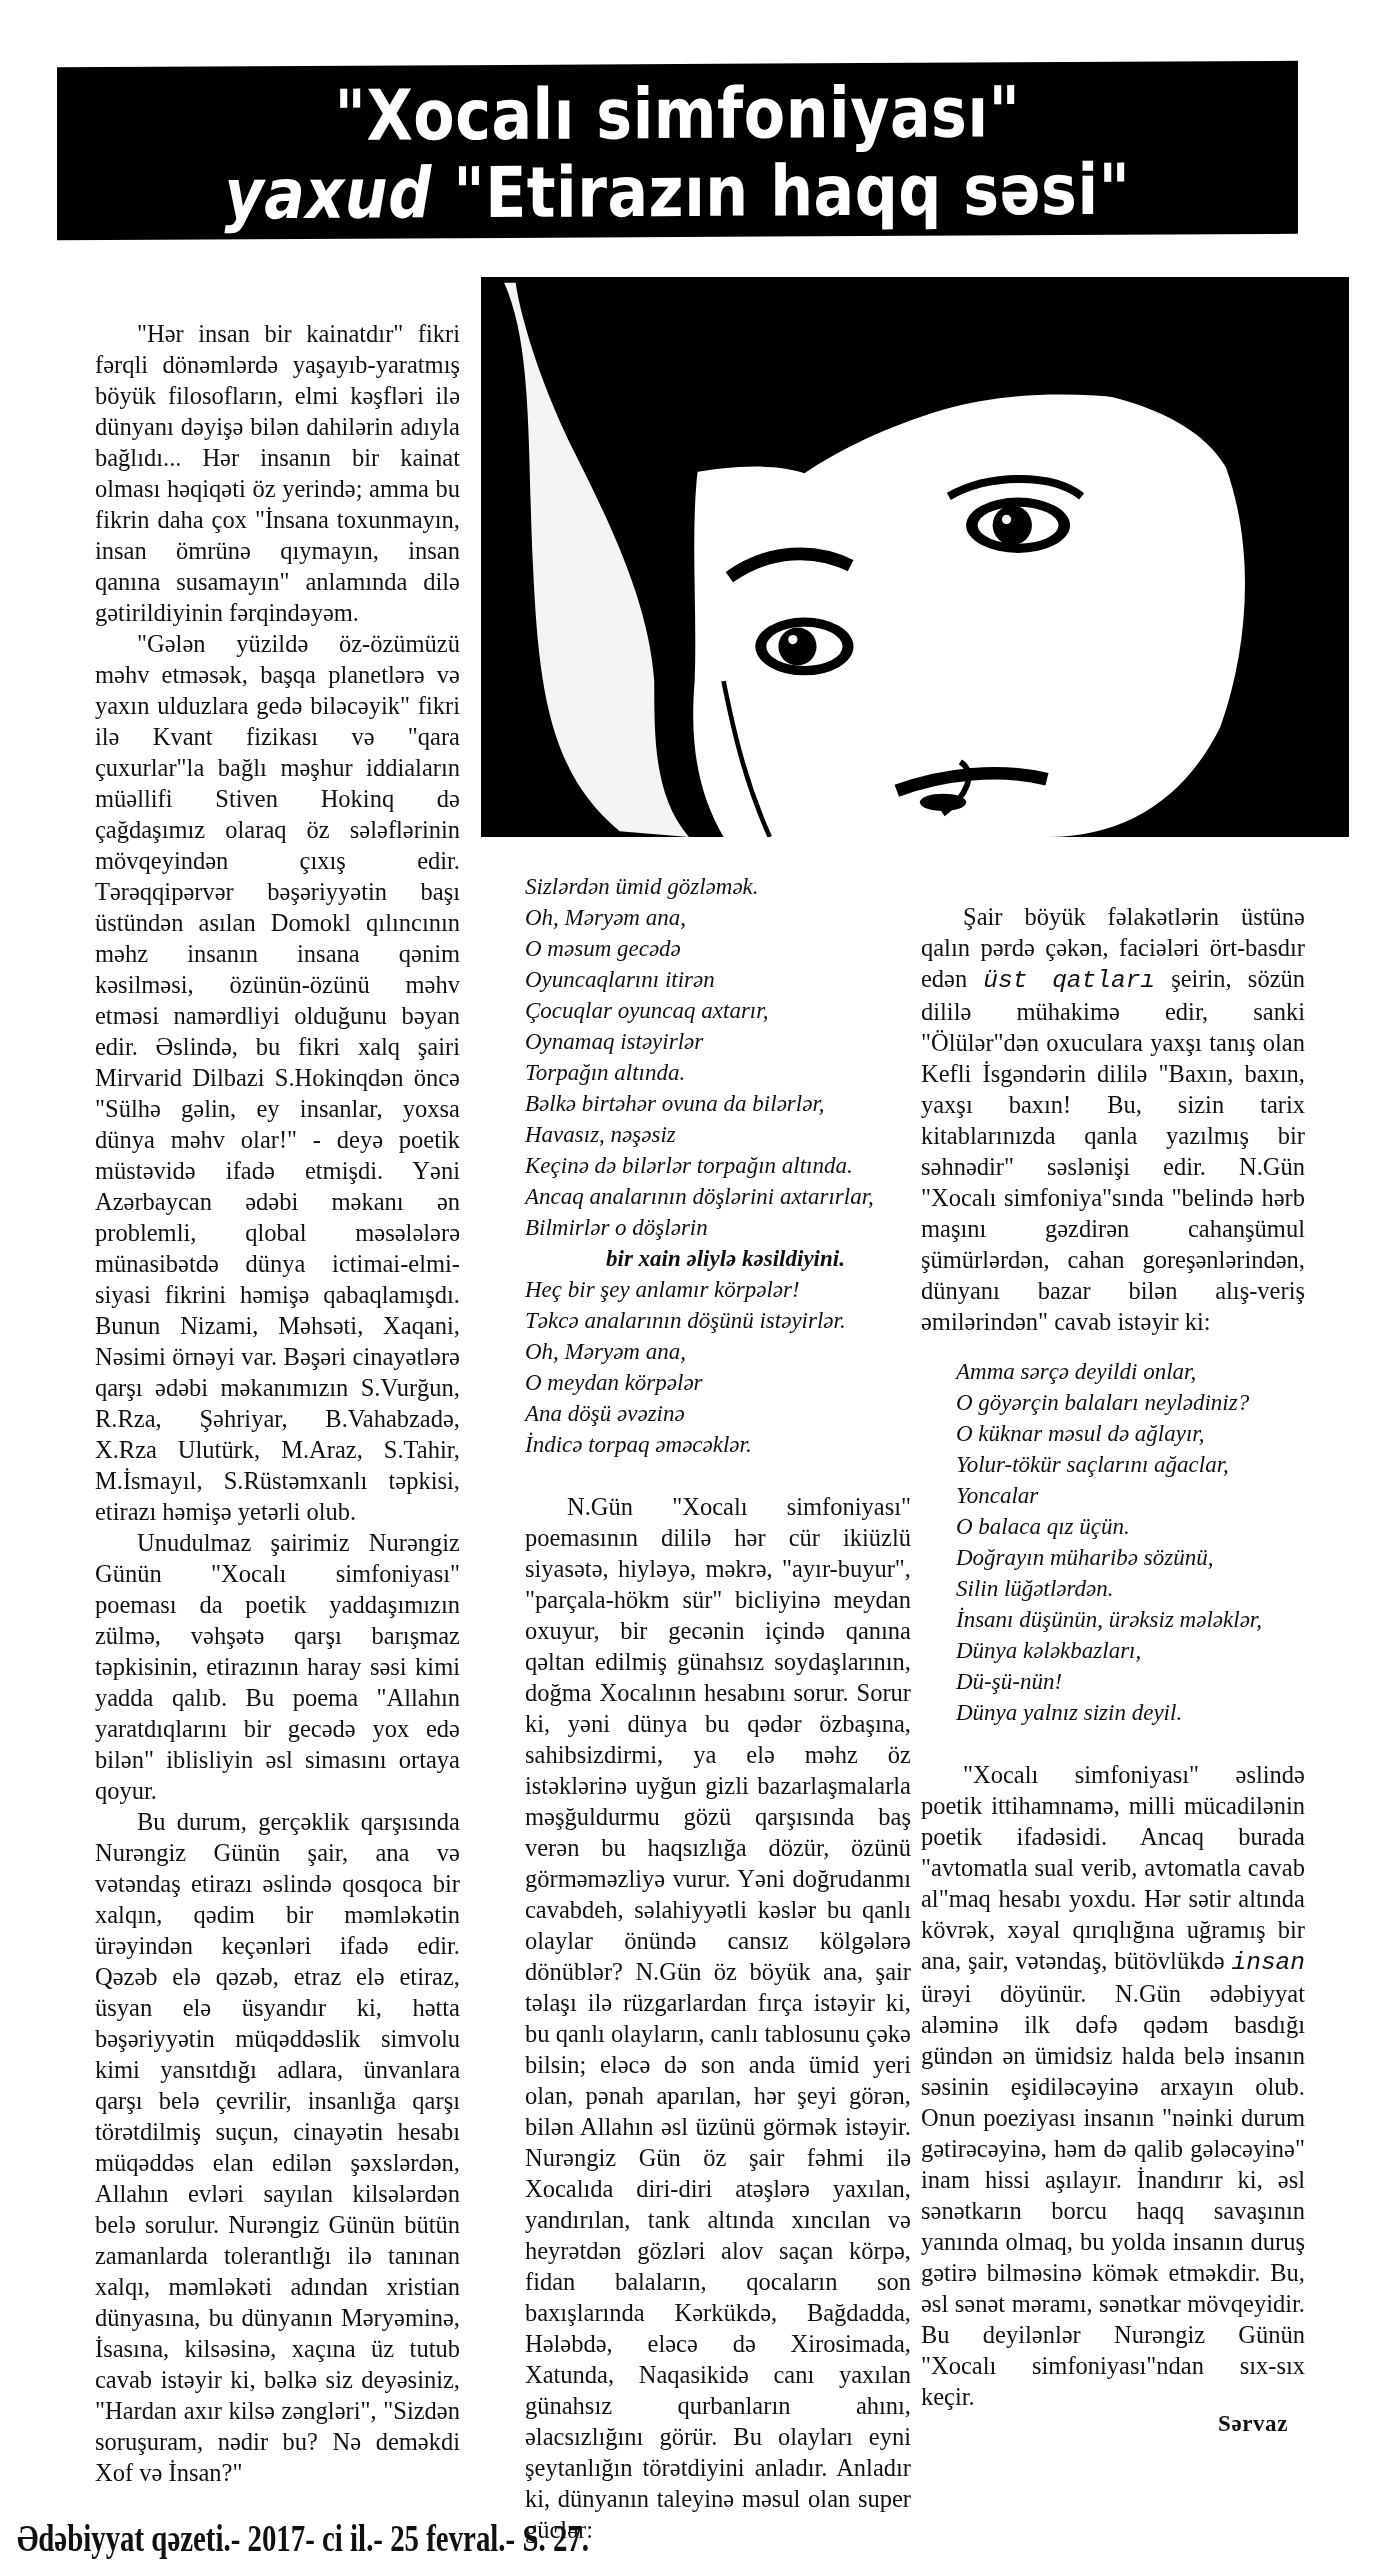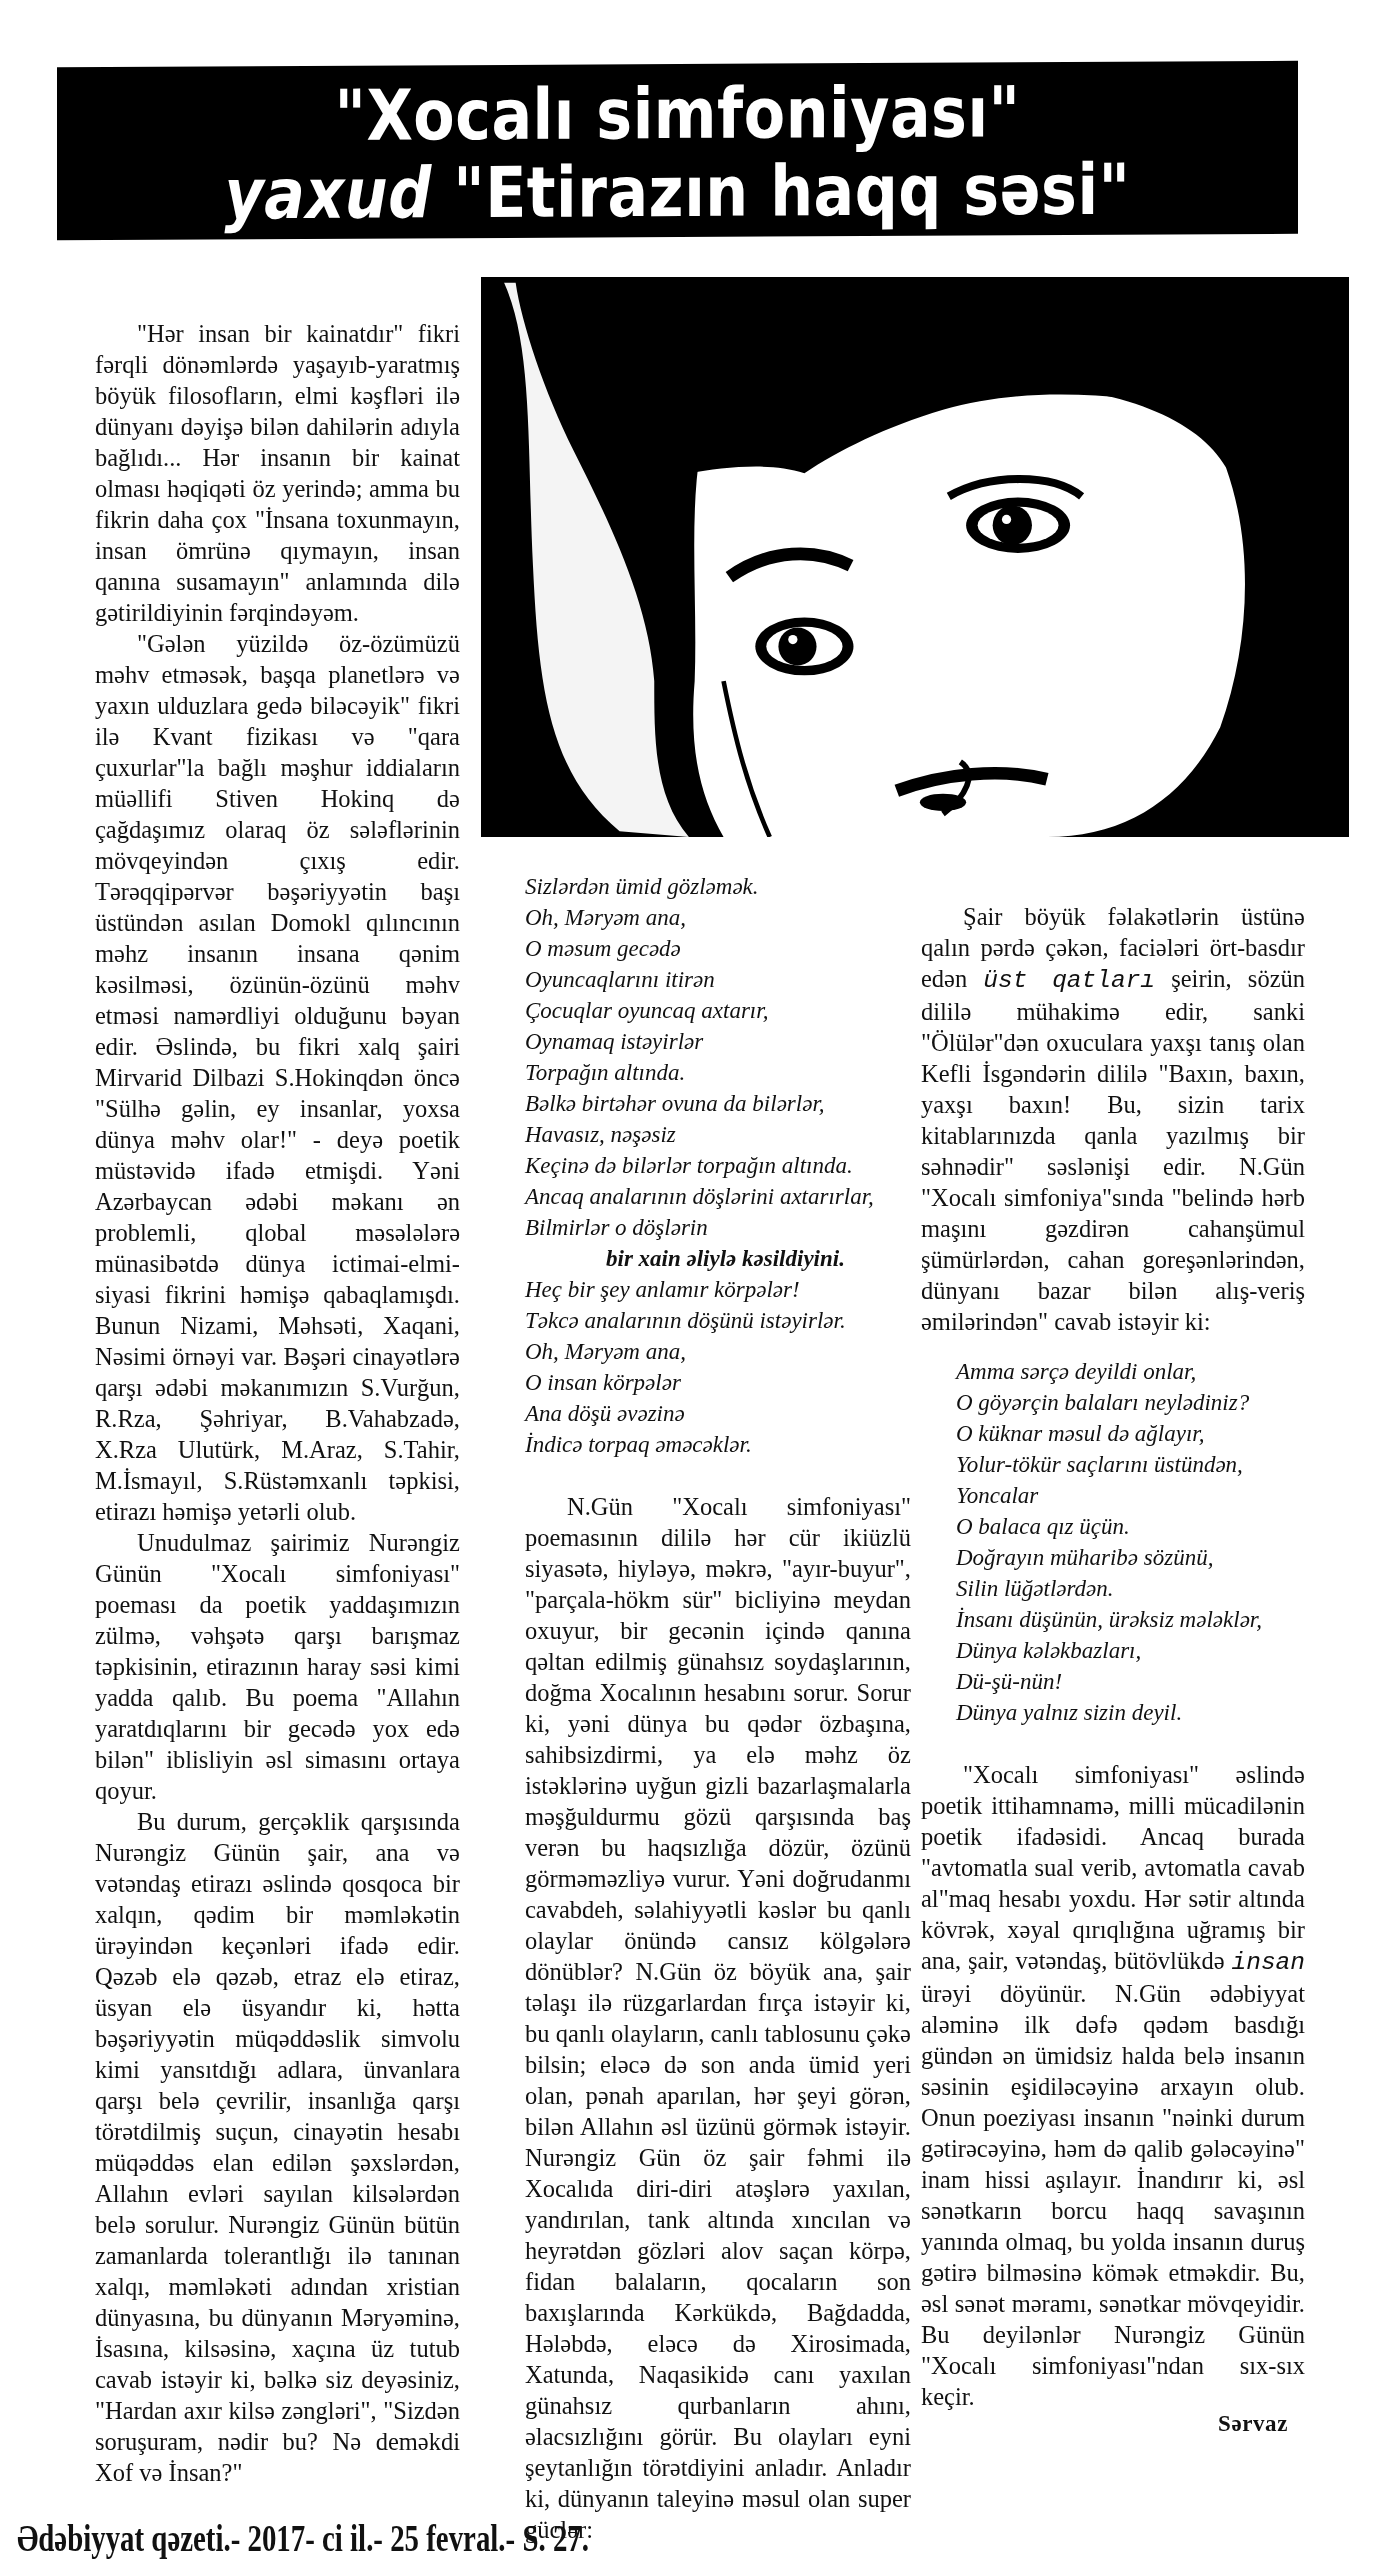--- a/index.html
+++ b/index.html
@@ -120,35 +120,35 @@
     <div>Torpağın altında.</div>
     <div>Bəlkə birtəhər ovuna da bilərlər,</div>
     <div>Havasız, nəşəsiz</div>
     <div>Keçinə də bilərlər torpağın altında.</div>
     <div>Ancaq analarının döşlərini axtarırlar,</div>
     <div>Bilmirlər o döşlərin</div>
     <div class="indent-line">bir xain əliylə kəsildiyini.</div>
     <div>Heç bir şey anlamır körpələr!</div>
     <div>Təkcə analarının döşünü istəyirlər.</div>
     <div>Oh, Məryəm ana,</div>
-    <div>O insan körpələr</div>
+    <div>O meydan körpələr</div>
     <div>Ana döşü əvəzinə</div>
     <div>İndicə torpaq əməcəklər.</div>
   </div>
   <p class="para-gap">N.Gün "Xocalı simfoniyası" poemasının dililə hər cür ikiüzlü siyasətə, hiyləyə, məkrə, "ayır-buyur", "parçala-hökm sür" bicliyinə meydan oxuyur, bir gecənin içində qanına qəltan edilmiş günahsız soydaşlarının, doğma Xocalının hesabını sorur. Sorur ki, yəni dünya bu qədər özbaşına, sahibsizdirmi, ya elə məhz öz istəklərinə uyğun gizli bazarlaşmalarla məşğuldurmu gözü qarşısında baş verən bu haqsızlığa dözür, özünü görməməzliyə vurur. Yəni doğrudanmı cavabdeh, səlahiyyətli kəslər bu qanlı olaylar önündə cansız kölgələrə dönüblər? N.Gün öz böyük ana, şair təlaşı ilə rüzgarlardan fırça istəyir ki, bu qanlı olayların, canlı tablosunu çəkə bilsin; eləcə də son anda ümid yeri olan, pənah aparılan, hər şeyi görən, bilən Allahın əsl üzünü görmək istəyir. Nurəngiz Gün öz şair fəhmi ilə Xocalıda diri-diri atəşlərə yaxılan, yandırılan, tank altında xıncılan və heyrətdən gözləri alov saçan körpə, fidan balaların, qocaların son baxışlarında Kərkükdə, Bağdadda, Hələbdə, eləcə də Xirosimada, Xatunda, Naqasikidə canı yaxılan günahsız qurbanların ahını, əlacsızlığını görür. Bu olayları eyni şeytanlığın törətdiyini anladır. Anladır ki, dünyanın taleyinə məsul olan super güclər:</p>
 
 </div>
 
 <div class="col col3">
   <p><span>Şair böyük fəlakətlərin üstünə qalın pərdə çəkən, faciələri ört-basdır edən </span><span class="italic">üst qatları</span><span> şeirin, sözün dililə mühakimə edir, sanki "Ölülər"dən oxuculara yaxşı tanış olan Kefli İsgəndərin dililə "Baxın, baxın, yaxşı baxın! Bu, sizin tarix kitablarınızda qanla yazılmış bir səhnədir" səslənişi edir. N.Gün "Xocalı simfoniya"sında "belində hərb maşını gəzdirən cahanşümul şümürlərdən, cahan goreşənlərindən, dünyanı bazar bilən alış-veriş əmilərindən" cavab istəyir ki:</span></p>
   <div class="poem poem-col3b">
     <div>Amma sərçə deyildi onlar,</div>
     <div>O göyərçin balaları neylədiniz?</div>
     <div>O küknar məsul də ağlayır,</div>
-    <div>Yolur-tökür saçlarını üstündən,</div>
+    <div>Yolur-tökür saçlarını ağaclar,</div>
     <div>Yoncalar</div>
     <div>O balaca qız üçün.</div>
     <div>Doğrayın müharibə sözünü,</div>
     <div>Silin lüğətlərdən.</div>
     <div>İnsanı düşünün, ürəksiz mələklər,</div>
     <div>Dünya kələkbazları,</div>
     <div>Dü-şü-nün!</div>
     <div>Dünya yalnız sizin deyil.</div>
   </div>
   <p class="para-gap"><span>"Xocalı simfoniyası" əslində poetik ittihamnamə, milli mücadilənin poetik ifadəsidi. Ancaq burada "avtomatla sual verib, avtomatla cavab al"maq hesabı yoxdu. Hər sətir altında kövrək, xəyal qırıqlığına uğramış bir ana, şair, vətəndaş, bütövlükdə </span><span class="italic">insan</span><span> ürəyi döyünür. N.Gün ədəbiyyat aləminə ilk dəfə qədəm basdığı gündən ən ümidsiz halda belə insanın səsinin eşidiləcəyinə arxayın olub. Onun poeziyası insanın "nəinki durum gətirəcəyinə, həm də qalib gələcəyinə" inam hissi aşılayır. İnandırır ki, əsl sənətkarın borcu haqq savaşının yanında olmaq, bu yolda insanın duruş gətirə bilməsinə kömək etməkdir. Bu, əsl sənət məramı, sənətkar mövqeyidir. Bu deyilənlər Nurəngiz Günün "Xocalı simfoniyası"ndan sıx-sıx keçir.</span></p>

